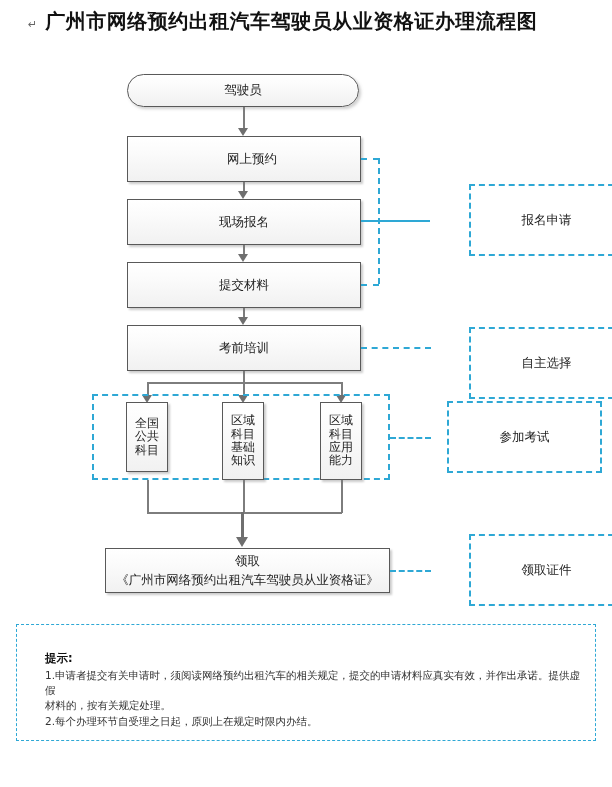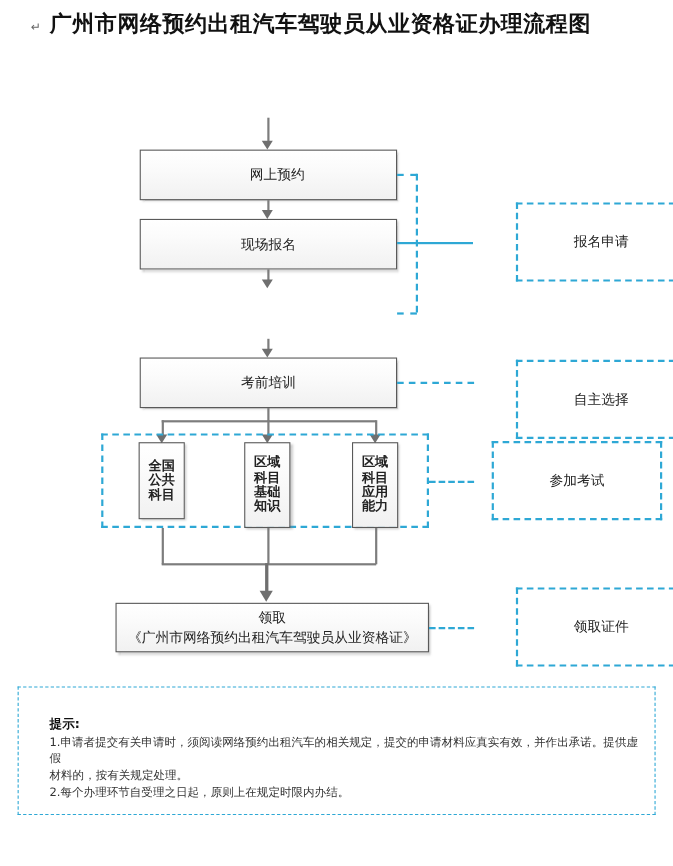--- a/index.html
+++ b/index.html
@@ -18,21 +18,21 @@
   
   .node{
     position:absolute;box-sizing:border-box;
     border:1px solid #595959;
     background:linear-gradient(to bottom,#ffffff 0%,#fbfbfb 35%,#f1f1f1 100%);
     box-shadow:2px 2px 2px rgba(120,120,120,.38);
     display:flex;align-items:center;justify-content:center;
     text-align:center;font-size:12.5px;color:#222;line-height:1.35;
   }
   .node.start{border-radius:24px;box-shadow:2px 2px 3px rgba(120,120,120,.35);}
-  .node.exam{font-size:12px;line-height:1.12;padding:3px 2px;font-weight:bold;}
+  .node.exam{font-size:12px;line-height:1.12;padding:3px 2px;}
   .node.exam .stack{display:flex;flex-direction:column;align-items:center;}
   .node.final{font-size:12.5px;line-height:1.5;}
   .node.final .l1{display:block;}
   .node.final .l2{display:block;}
 
   
   .conn{position:absolute;background:#7d7d7d;}
   .conn.v{width:1.5px;}
   .conn.h{height:1.5px;}
   .conn.thick{background:#6f6f6f;}
@@ -95,29 +95,35 @@
   <div class="arrow" style="left:238px;top:395px;"></div>
   <div class="arrow" style="left:336px;top:395px;"></div>
 
   <div class="conn v" style="left:147px;top:480px;height:33px;"></div>
   <div class="conn v" style="left:243px;top:480px;height:33px;"></div>
   <div class="conn v" style="left:341px;top:480px;height:33px;"></div>
   <div class="conn h" style="left:147px;top:512px;width:195px;"></div>
   <div class="conn v thick" style="left:241px;top:512px;width:3px;height:28px;"></div>
   <div class="arrow big" style="left:236px;top:537px;"></div>
 
+  <div class="node start" style="left:127px;top:74px;width:232px;height:33px;">
+    <span>驾驶员</span>
+  </div>
 
   <div class="node" style="left:127px;top:136px;width:234px;height:46px;padding-left:16px;">
     <span>网上预约</span>
   </div>
 
   <div class="node" style="left:127px;top:199px;width:234px;height:46px;">
     <span>现场报名</span>
   </div>
 
+  <div class="node" style="left:127px;top:262px;width:234px;height:46px;">
+    <span>提交材料</span>
+  </div>
 
   <div class="node" style="left:127px;top:325px;width:234px;height:46px;">
     <span>考前培训</span>
   </div>
 
   <div class="group-box" style="left:92px;top:394px;width:298px;height:86px;"></div>
 
   <div class="node exam" style="left:126px;top:402px;width:42px;height:70px;">
     <span class="stack">
       <span>全国</span>

